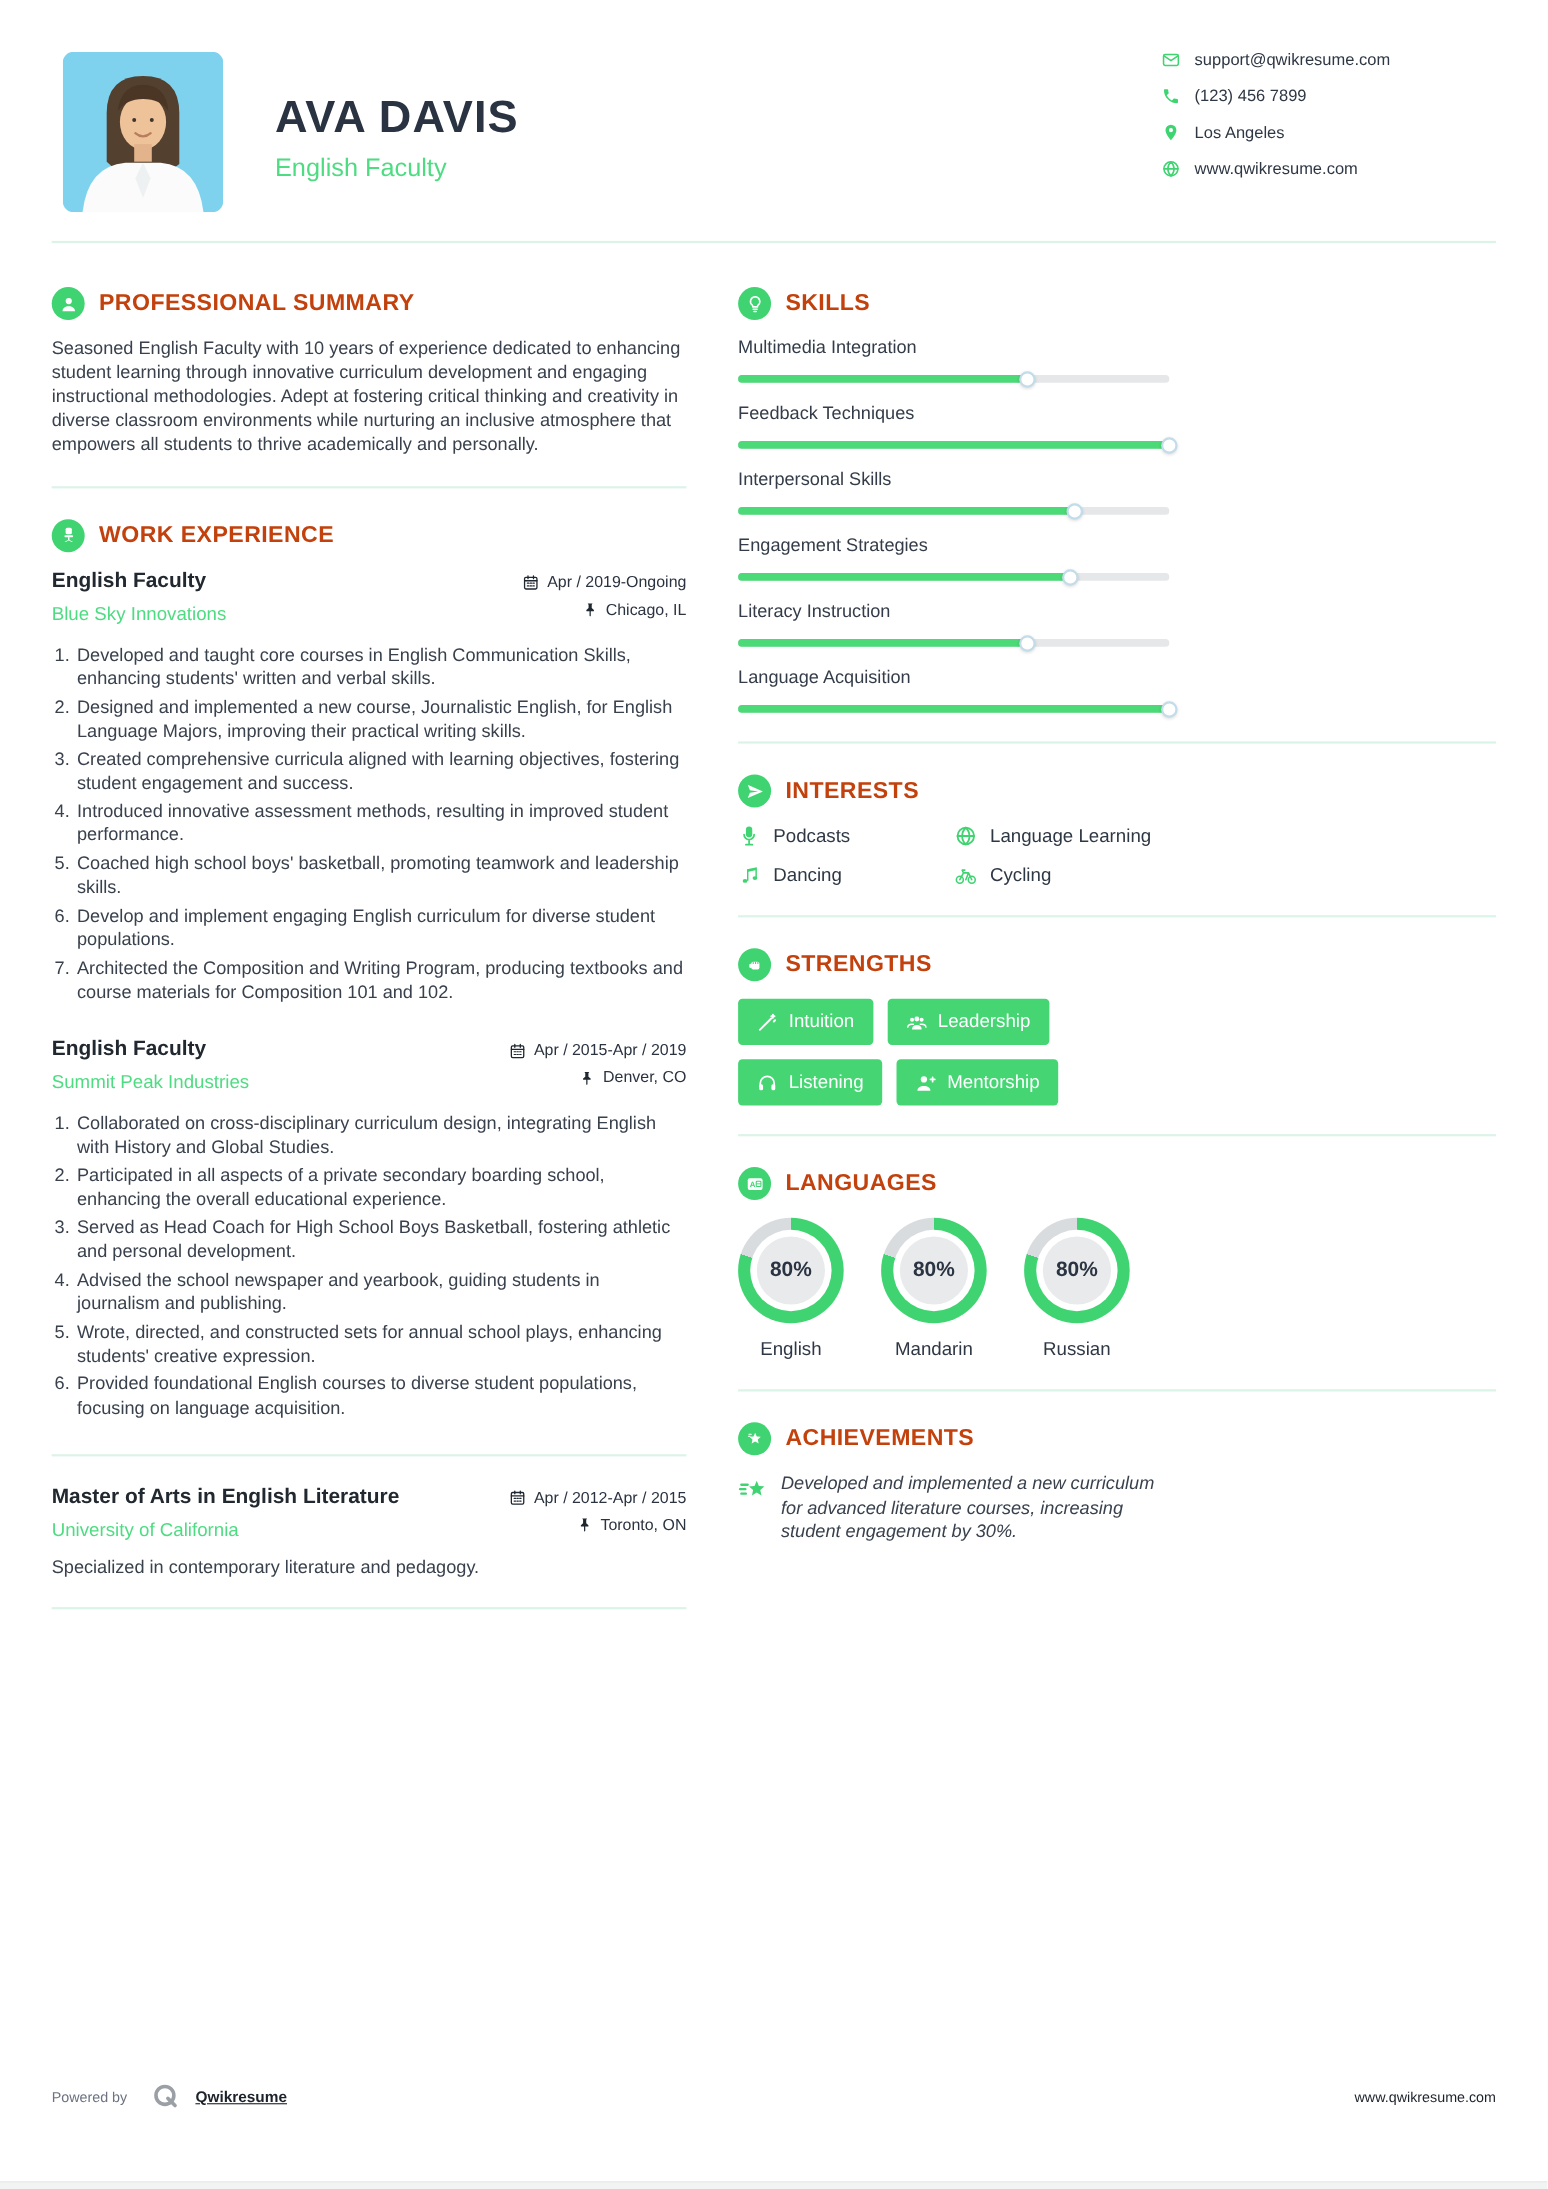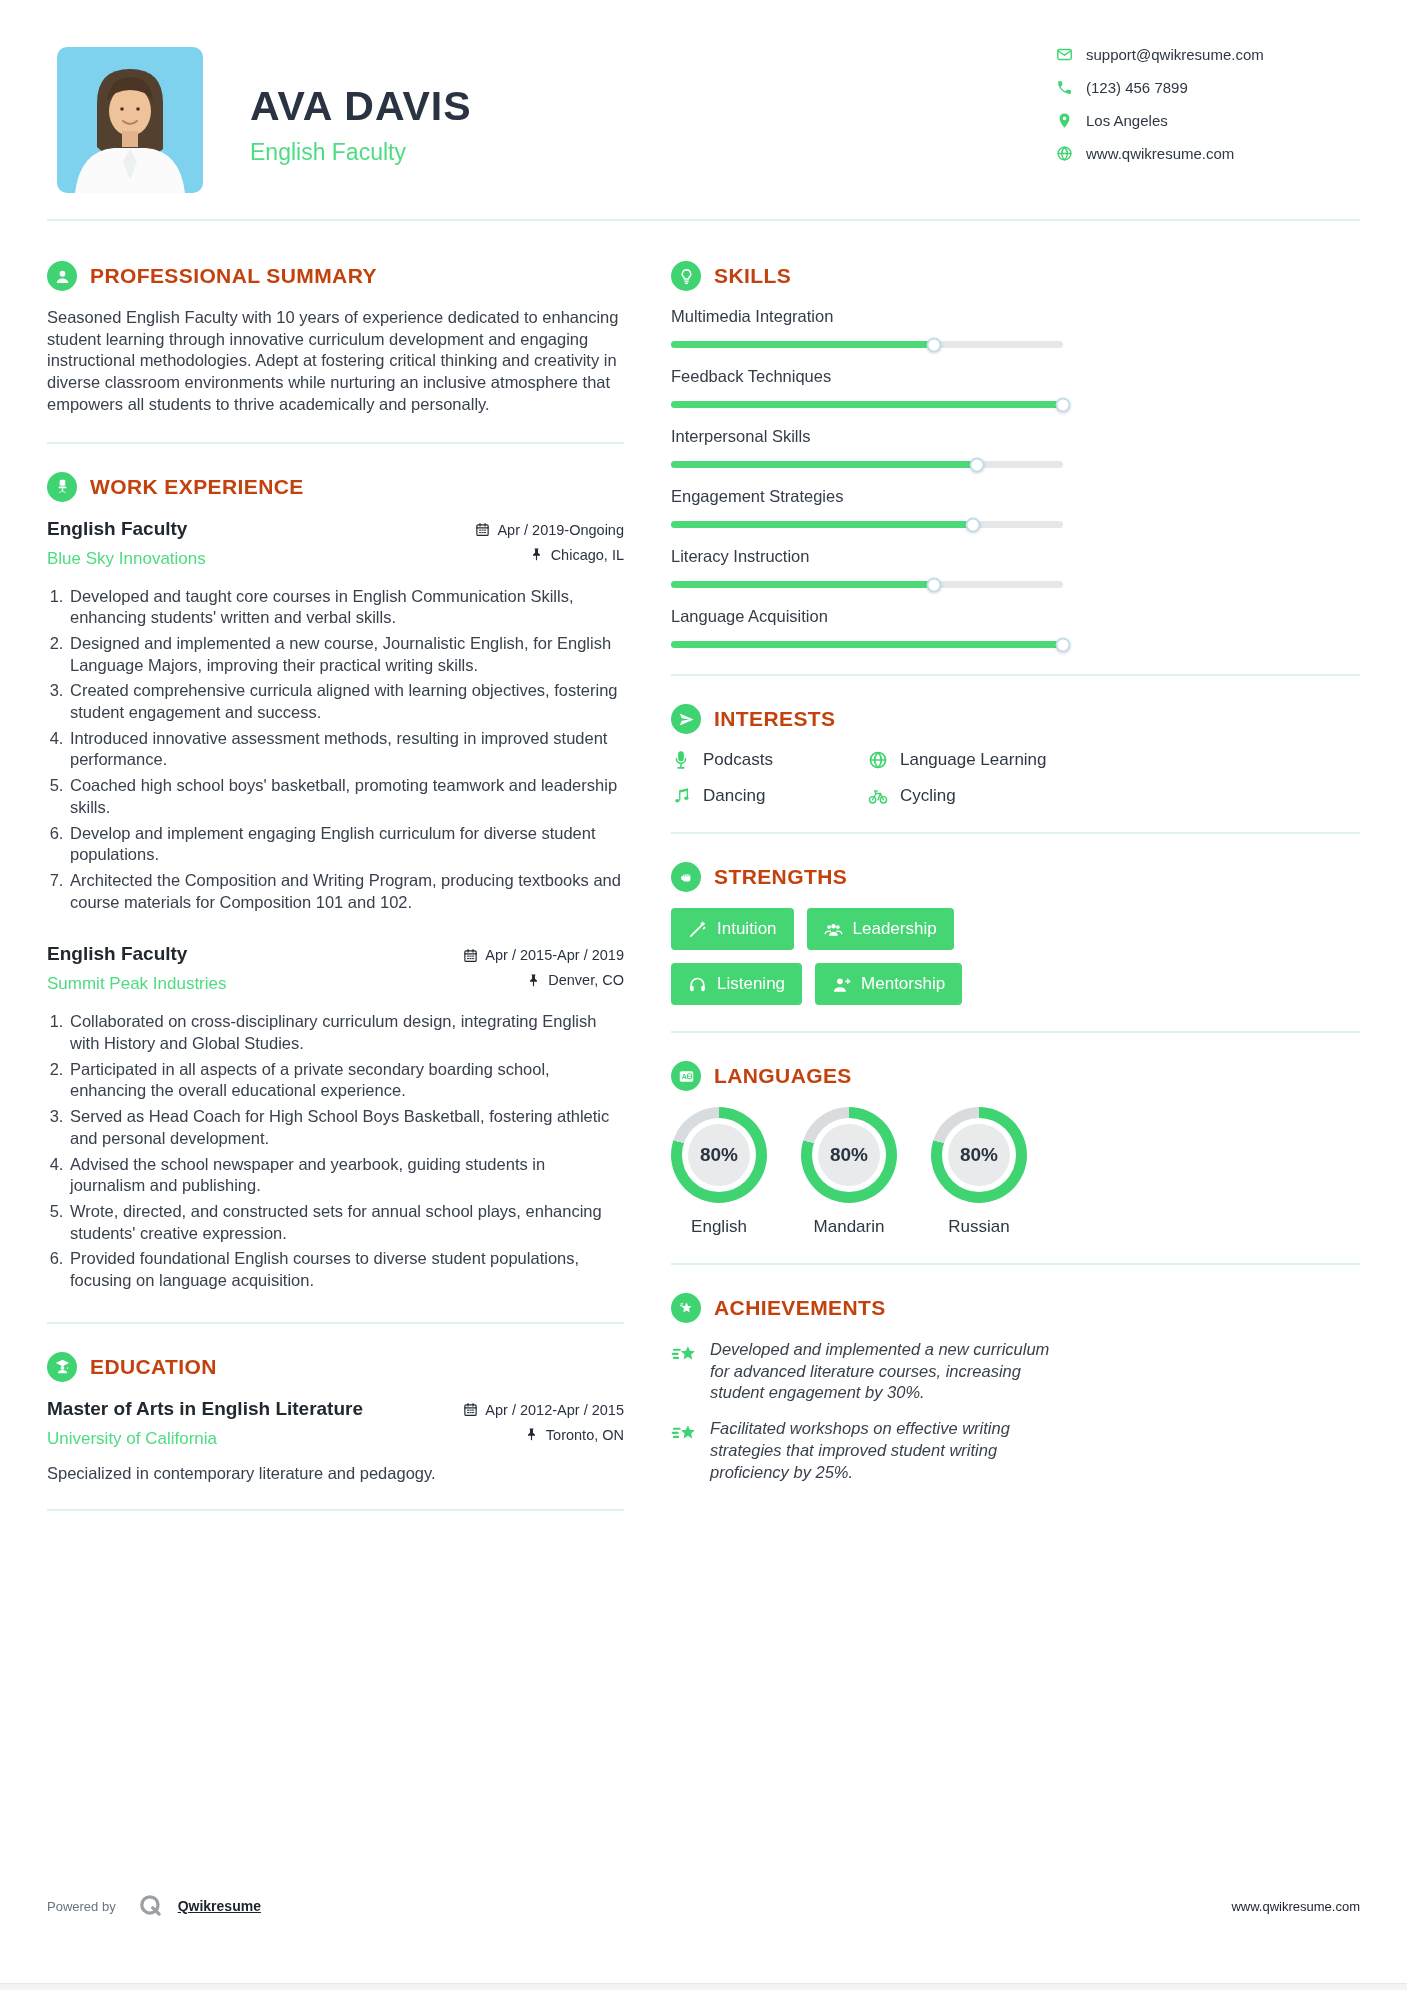--- a/index.html
+++ b/index.html
@@ -265,31 +265,20 @@
             <li>Advised the school newspaper and yearbook, guiding students in journalism and publishing.</li>
             <li>Wrote, directed, and constructed sets for annual school plays, enhancing students' creative expression.</li>
             <li>Provided foundational English courses to diverse student populations, focusing on language acquisition.</li>
           </ol>
         </div>
       </section>
 
       <hr class="hr">
 
       <section>
-        <div class="sec-head">
-          <span class="sec-icon">
-              <svg viewBox="0 0 24 24" fill="currentColor">
-                <path d="M12 2.5L2.5 7 12 11.5 21.5 7z"></path>
-                <path d="M19 8.8V12l1 3h-2l1-3z"></path>
-                <circle cx="12" cy="14" r="2.6"></circle>
-                <path d="M5.5 21.5c0-2.8 2.9-4.4 6.5-4.4s6.5 1.6 6.5 4.4z"></path>
-              </svg>
-            </span>
-          <h2>EDUCATION</h2>
-        </div>
         <div class="job-head">
           <div>
             <div class="job-title-line">Master of Arts in English Literature</div>
             <div class="company">University of California</div>
           </div>
           <div class="job-meta">
             <div class="meta-row">
               <span class="micon">
                   <svg viewBox="0 0 24 24" fill="none" stroke="currentColor" stroke-width="1.9" stroke-linecap="round">
                     <rect x="3" y="4.5" width="18" height="17" rx="2"></rect>
@@ -539,29 +528,20 @@
         </div>
         <div class="rc-content">
           <div class="ach-item">
             <span class="ach-icon">
                 <svg viewBox="0 0 24 24" fill="currentColor">
                   <path d="M14.5 4.5l1.7 3.9 4.3.4-3.2 2.8.9 4.2-3.7-2.2-3.7 2.2.9-4.2-3.2-2.8 4.3-.4z"></path>
                   <path d="M2.5 7.5h5M1.5 11h4.2M2.5 14.5h3.6" stroke="currentColor" stroke-width="1.8" stroke-linecap="round" fill="none"></path>
                 </svg>
               </span>
             <p class="ach-text">Developed and implemented a new curriculum for advanced literature courses, increasing student engagement by 30%.</p>
-          </div>
-          <div class="ach-item">
-            <span class="ach-icon">
-                <svg viewBox="0 0 24 24" fill="currentColor">
-                  <path d="M14.5 4.5l1.7 3.9 4.3.4-3.2 2.8.9 4.2-3.7-2.2-3.7 2.2.9-4.2-3.2-2.8 4.3-.4z"></path>
-                  <path d="M2.5 7.5h5M1.5 11h4.2M2.5 14.5h3.6" stroke="currentColor" stroke-width="1.8" stroke-linecap="round" fill="none"></path>
-                </svg>
-              </span>
-            <p class="ach-text">Facilitated workshops on effective writing strategies that improved student writing proficiency by 25%.</p>
           </div>
         </div>
       </section>
 
     </div>
   </div>
 
   <footer>
     <span class="powered">Powered by</span>
     <span class="qlogo">

